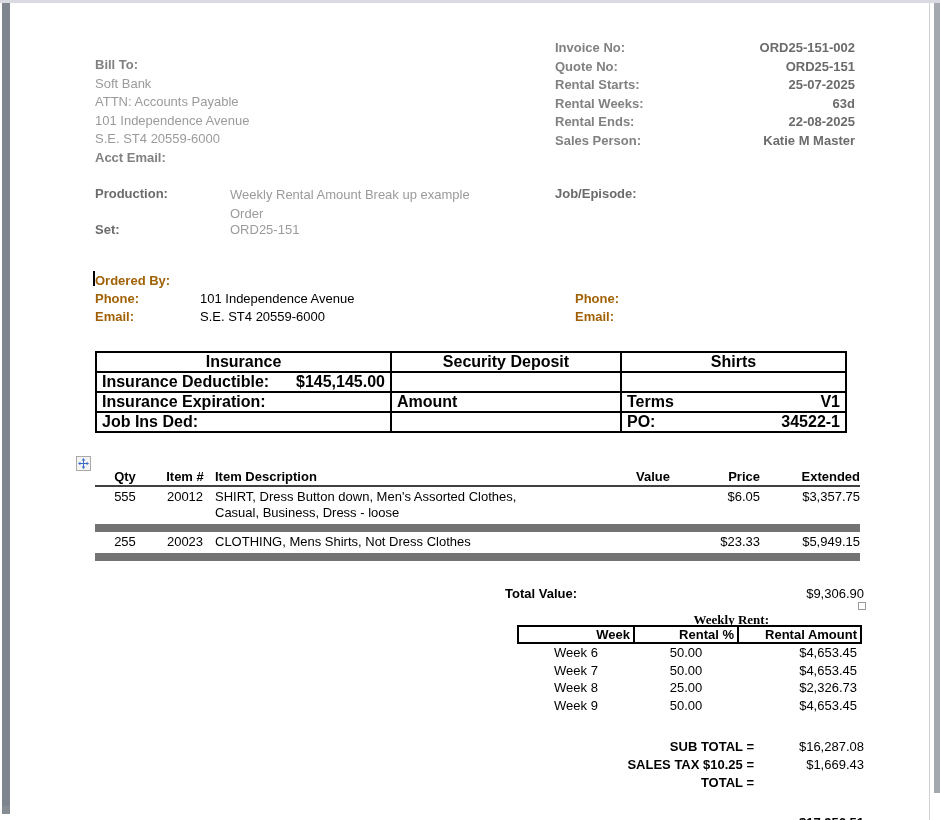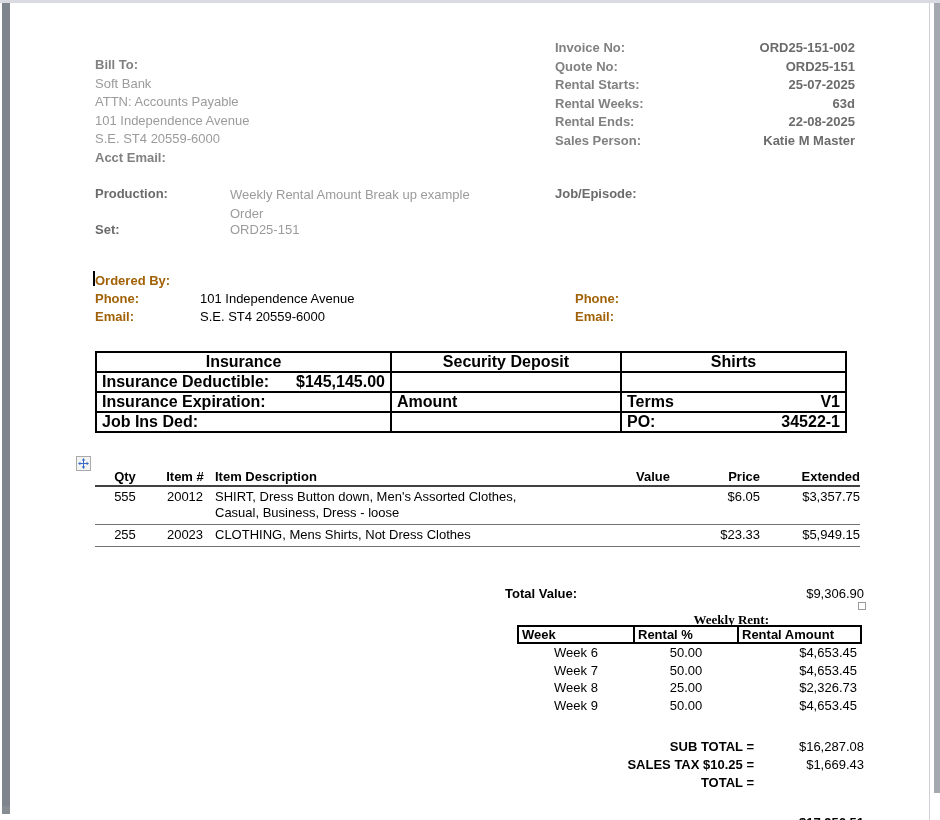--- a/index.html
+++ b/index.html
@@ -43,33 +43,33 @@
   .terms td,.terms th{border:2px solid #000;height:16px;padding:0 5px;
     font-size:16px;font-weight:bold;text-align:left;overflow:hidden;}
   .terms th{text-align:center;}
   .cellflex{display:flex;justify-content:space-between;}
 
   
   .handle{left:66px;top:453px;width:13px;height:13px;border:1px solid #a9a9a9;
     background:#f4f4f2;display:flex;align-items:center;justify-content:center;}
   .items{left:85px;top:465px;width:765px;table-layout:fixed;}
   .items th{font-weight:bold;border-bottom:2px solid #414141;padding:1px 0;}
-  .items td{border-bottom:1px solid #737373;vertical-align:top;padding:2px 0 3px 0;line-height:16px;}
+  .items td{border-bottom:8px solid #737373;vertical-align:top;padding:2px 0 3px 0;line-height:16px;}
   .c{text-align:center;} .r{text-align:right;} .l{text-align:left;}
   .desc-pad{padding-right:12px !important;}
 
   
   .totline-label1{left:495px;top:583px;font-weight:bold;}
   .totline-label2{right:160px;top:609px;font-weight:bold;font-family:Liberation Serif, serif;}
   .totline-value{right:65px;top:583px;}
   .resize-square{left:848px;top:599px;width:6px;height:6px;border:1px solid #9a9a9a;background:#fff;}
 
   
   .weeks{left:507px;top:622px;width:343px;table-layout:fixed;}
-  .weeks th{border:2px solid #000;font-weight:bold;height:15px;text-align:left;padding:0 3px;margin-left:24px;}
+  .weeks th{border:2px solid #000;font-weight:bold;height:15px;text-align:right;padding:0 3px;margin-left:24px;}
   .weeks td{height:17.5px;padding:0 4px;}
 
   
   .sum-label{right:175px;font-weight:bold;white-space:nowrap;}
   .sum-value{right:65px;}
   .bold{font-weight:bold;}
 </style>
 </head>
 <body>
 

